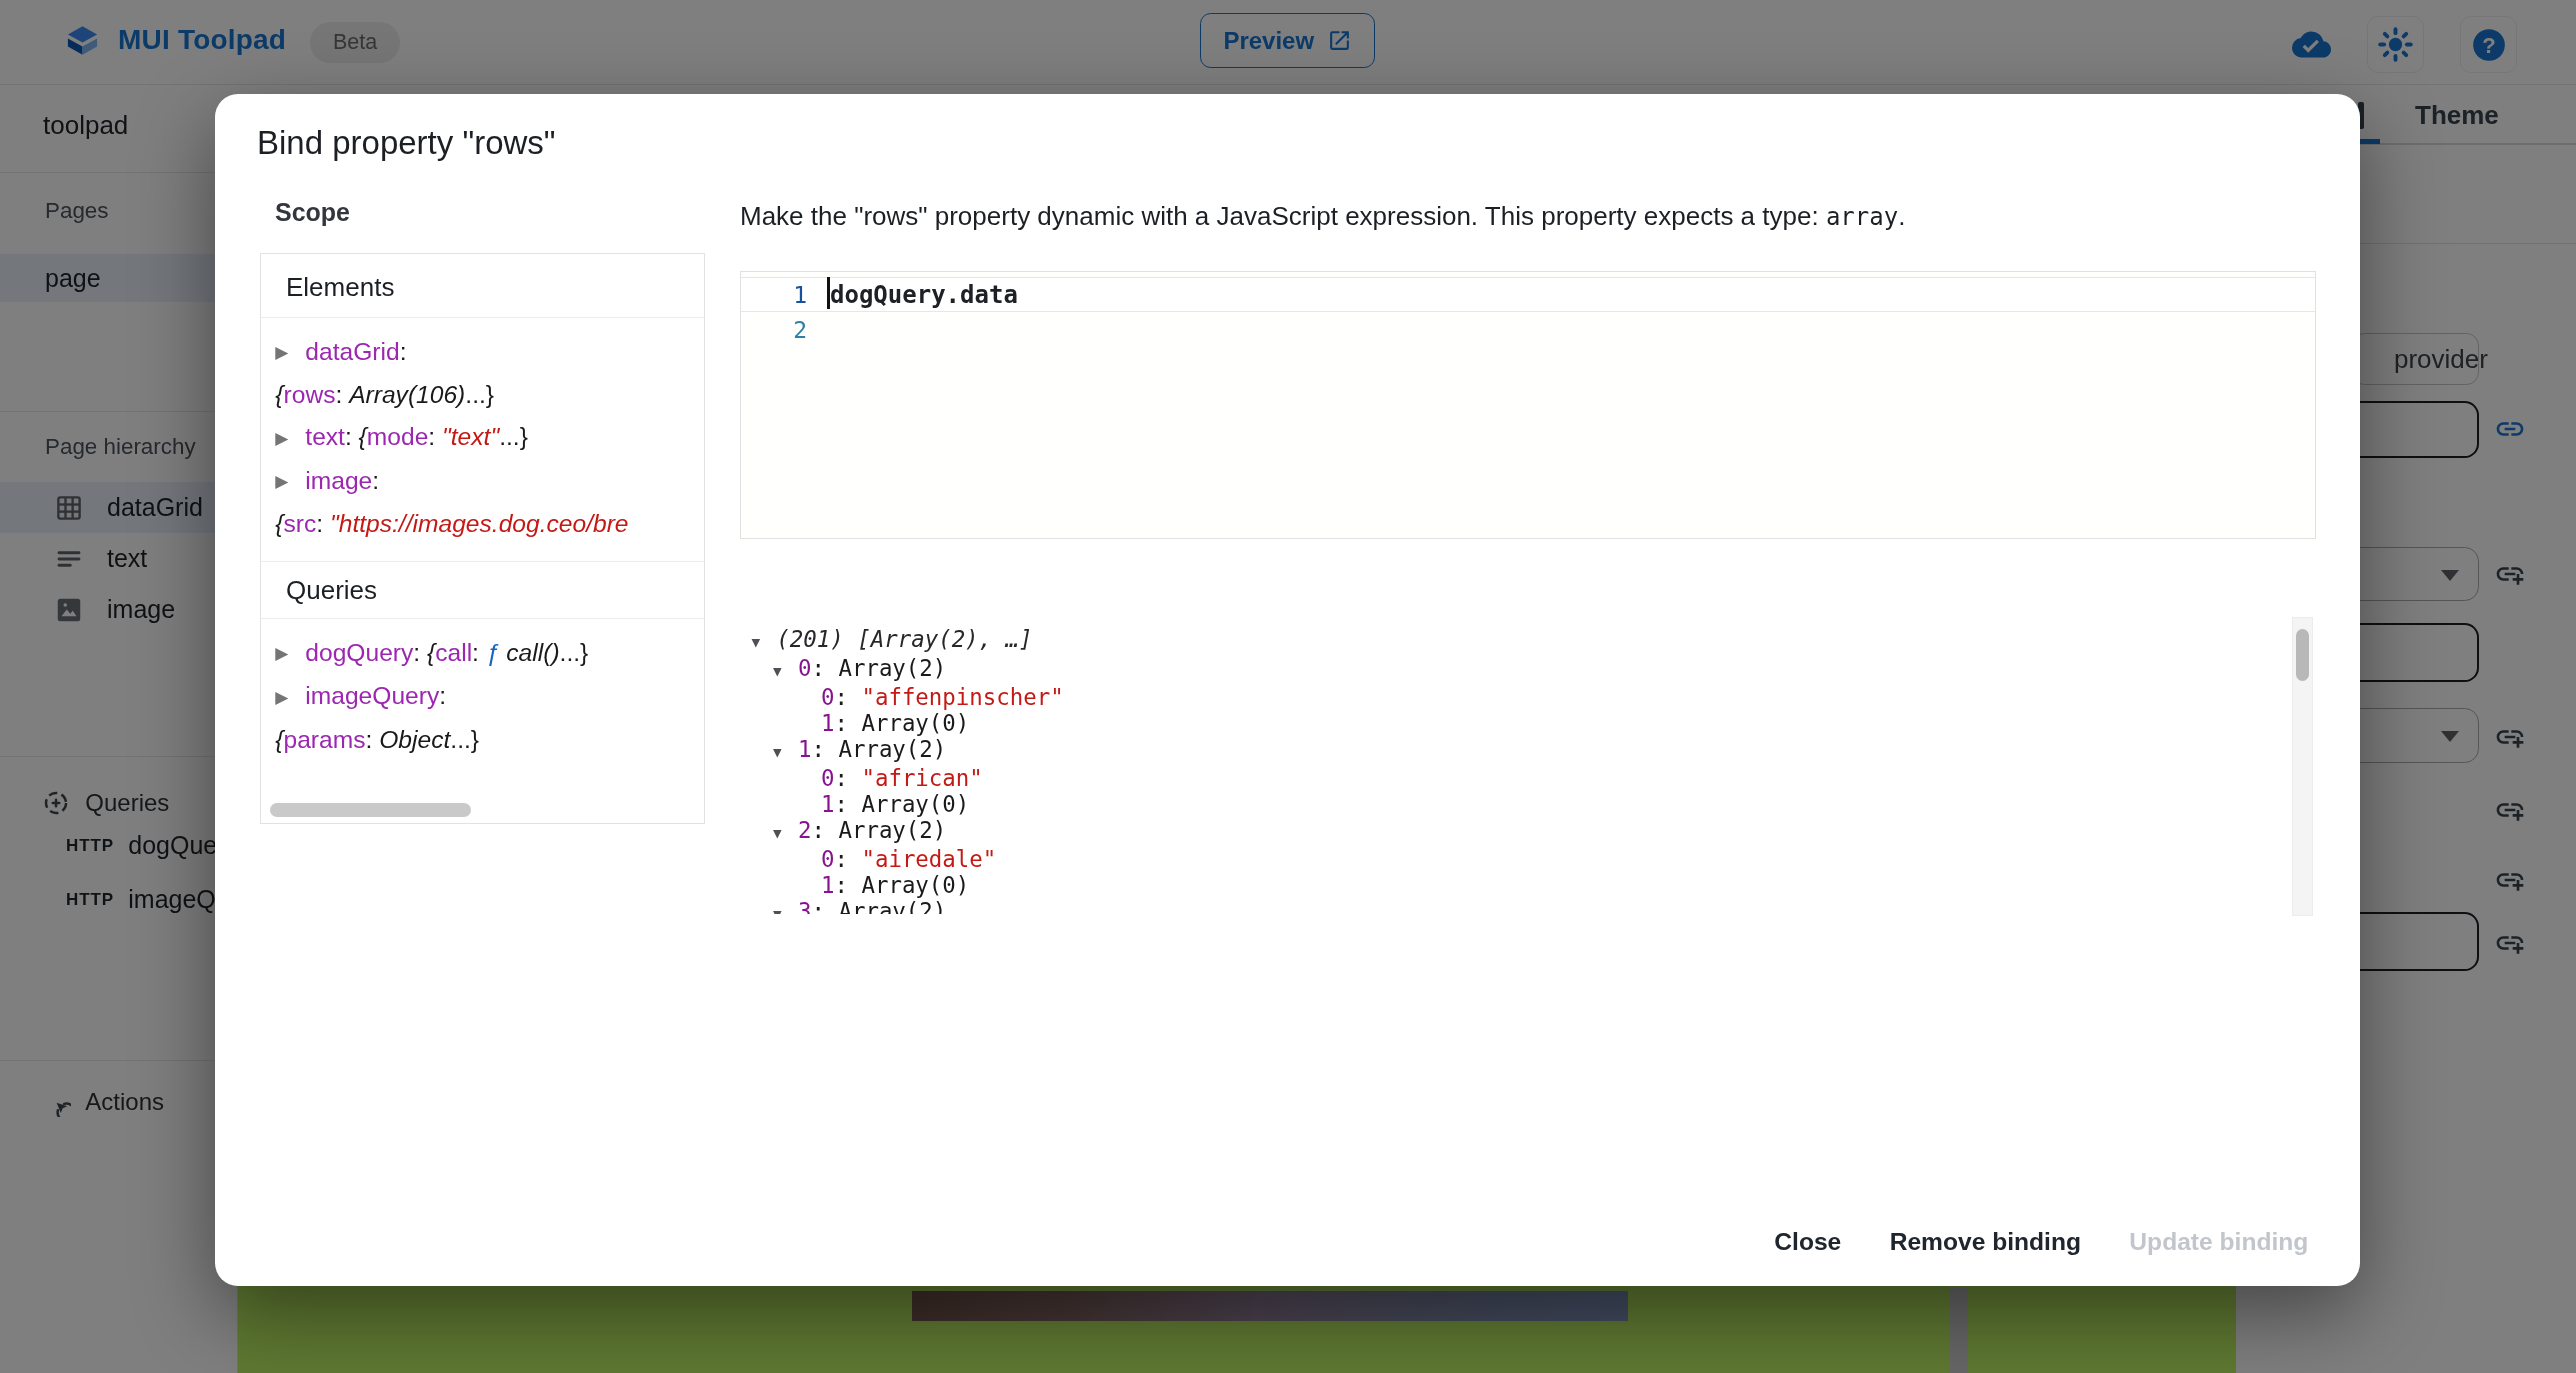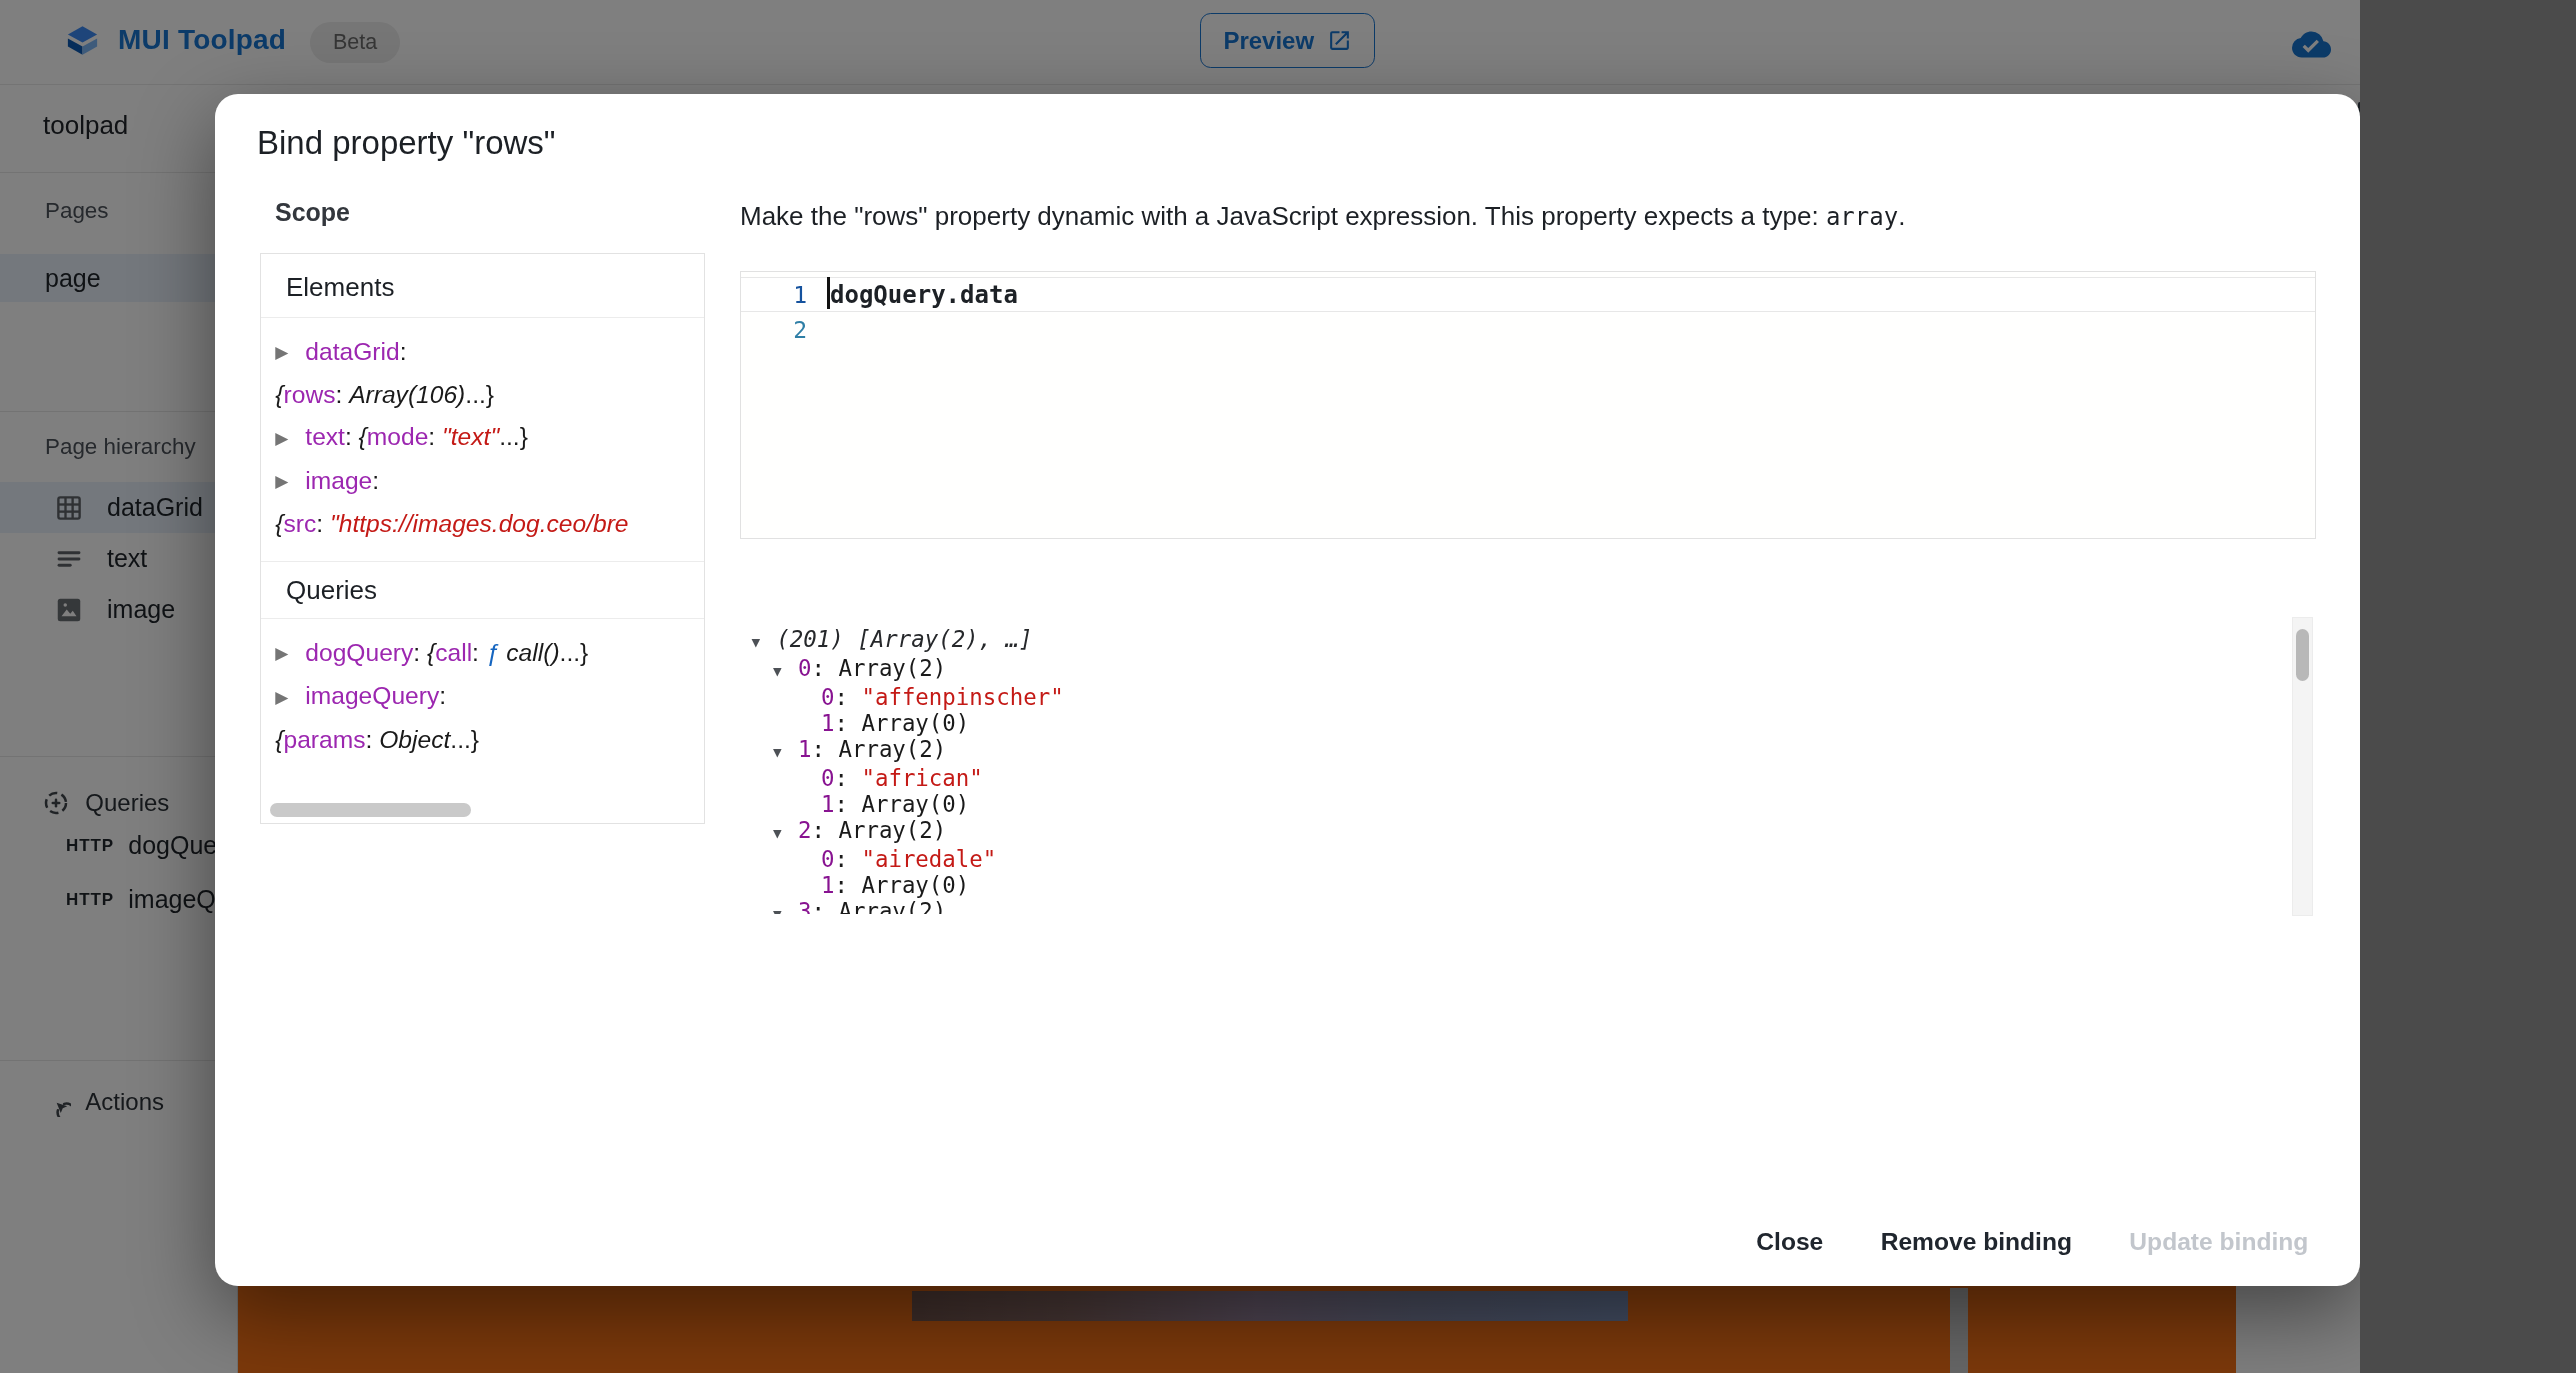--- a/index.html
+++ b/index.html
@@ -1,18 +1,18 @@
 <!DOCTYPE html>
 <html style="font-size:14.3px"><head>
 <meta charset="utf-8">
 <style>
   html,body{margin:0;padding:0;background:#4b4b4b;}
   *{box-sizing:border-box;}
-  .screen{position:relative;width:2360px;height:1374px;overflow:hidden;
-          font-family:"Liberation Sans", sans-serif;background:#f97316;padding-left:21px;}
+  .screen{position:relative;width:2576px;height:1374px;overflow:hidden;
+          font-family:"Liberation Sans", sans-serif;background:#bef264;padding-left:21px;}
 
   
   .app-header{position:absolute;left:0;top:0;width:2576px;height:85px;background:#ffffff;
               border-bottom:1.3px solid #e8e8e8;}
   .brand-logo{position:absolute;left:63px;top:23px;width:39px;height:39px;}
   .brand-title{position:absolute;left:118px;top:24px;font-size:28px;font-weight:700;color:#1976d2;letter-spacing:0.2px;}
   .beta-chip{position:absolute;left:310px;top:21.5px;height:41px;padding:0 23px;border-radius:21.5px;
              background:#ececec;color:#6d6d6d;font-size:21.5px;line-height:41px;}
   .preview-btn{position:absolute;left:1200px;top:13.4px;width:175px;height:55px;border:1.8px solid #1976d2;
                border-radius:10.7px;display:flex;align-items:center;justify-content:center;gap:12.5px;
@@ -93,21 +93,21 @@
         font-family:"DejaVu Sans Mono", monospace;font-size:22.4px;line-height:26px;color:#1a1a1a;}
   .tree .trow{white-space:nowrap;}
   .tree .arw{display:inline-block;width:25px;color:#4d5156;font-size:14.3px;}
   .tree .arw.sp{color:transparent;}
   .tree .i0{padding-left:5.4px;}
   .tree .i1{padding-left:27px;}
   .tree .i2{padding-left:50px;}
   .vscroll{position:absolute;left:2077px;top:523px;width:20.6px;height:299px;background:#f4f4f4;border:0.9px solid #ececec;}
   .vscroll-thumb{position:absolute;left:3.1px;top:10.7px;width:12.5px;height:52px;border-radius:7.2px;background:#b8b8b8;}
 
-  .m-footer{position:absolute;right:32px;bottom:18px;display:flex;gap:18px;align-items:center;}
+  .m-footer{position:absolute;right:32px;bottom:18px;display:flex;gap:9px;align-items:center;}
   .txt-btn{border:none;background:transparent;font-family:"Liberation Sans", sans-serif;
            font-size:24.6px;font-weight:700;color:#20262e;padding:12.5px 19.7px;border-radius:7.2px;}
   .txt-btn.disabled{color:#c2c6cc;}
 
   
   .c-name{color:#9c27b0;}
   .c-namei{color:#9c27b0;margin-top:12px;}
   .c-plain{color:#1a1a1a;}
   .c-plaini{color:#1a1a1a;font-style:italic;}
   .c-str{color:#c41a16;}

